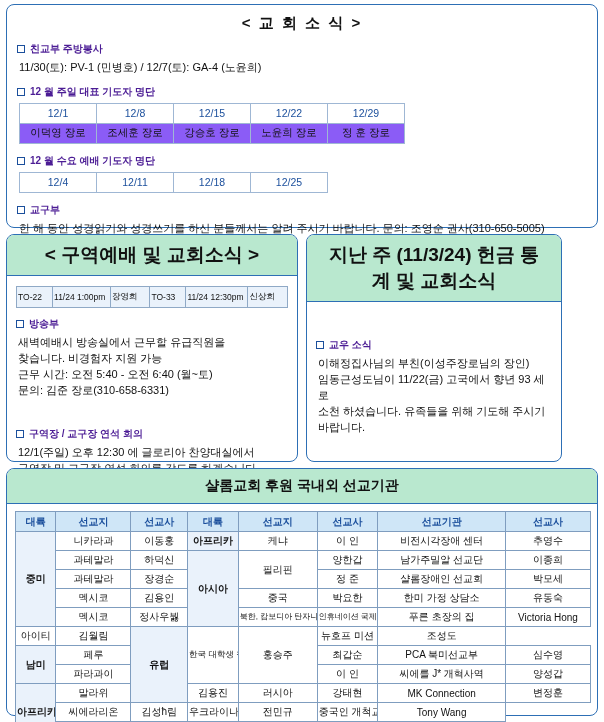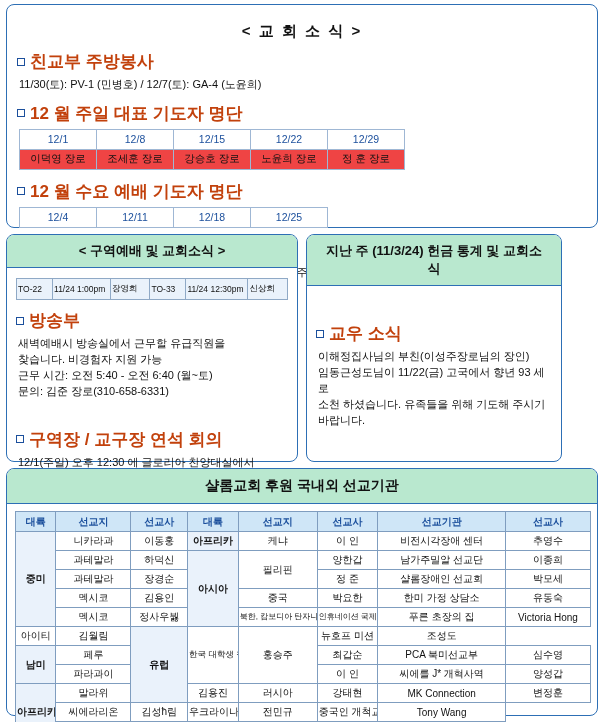--- a/index.html
+++ b/index.html
@@ -27,37 +27,37 @@
     border: 1px solid #2d6fb5;
     border-radius: 8px;
     box-sizing: border-box;
     background: #ffffff;
   }
   #news-box {
     left: 6px;
     top: 4px;
     width: 592px;
     height: 224px;
-    padding: 14px 10px;
+    padding: 6px 10px;
   }
   .news-title {
     text-align: center;
     font-size: 15px;
     font-weight: bold;
     letter-spacing: 2px;
     color: #111;
     margin: 3px 0 9px 0;
   }
   .bullet-head {
     display: flex;
     align-items: center;
     gap: 5px;
     font-weight: bold;
-    font-size: 17px;
-    color: #c2410c;
+    font-size: 10px;
+    color: #4c1d95;
     margin-bottom: 4px;
   }
   .sq {
     display: inline-block;
     width: 8px;
     height: 8px;
     border: 1.6px solid #1b4f9c;
     box-sizing: border-box;
   }
   .body-line {
@@ -78,21 +78,21 @@
     font-size: 10.5px;
     text-align: center;
     padding: 2px 2px;
     height: 15px;
   }
   .mini-table tr.head td {
     color: #1b4f9c;
     background: #ffffff;
   }
   .mini-table tr.body td {
-    background: #ef4444;
+    background: #8b5cf6;
     color: #111;
   }
 
   
   #left-box {
     left: 6px;
     top: 234px;
     width: 292px;
     height: 228px;
   }
@@ -101,21 +101,21 @@
     top: 234px;
     width: 256px;
     height: 228px;
   }
   .hdr {
     background: #b9e8cf;
     border-bottom: 1px solid #2d6fb5;
     border-radius: 7px 7px 0 0;
     text-align: center;
     font-weight: bold;
-    font-size: 13px;
+    font-size: 19px;
     padding: 7px 19px;
     color: #111;
   }
   #right-box .hdr {
     background: #b9e8cf;
   }
   .box-body {
     padding: 8px 9px;
   }
 

